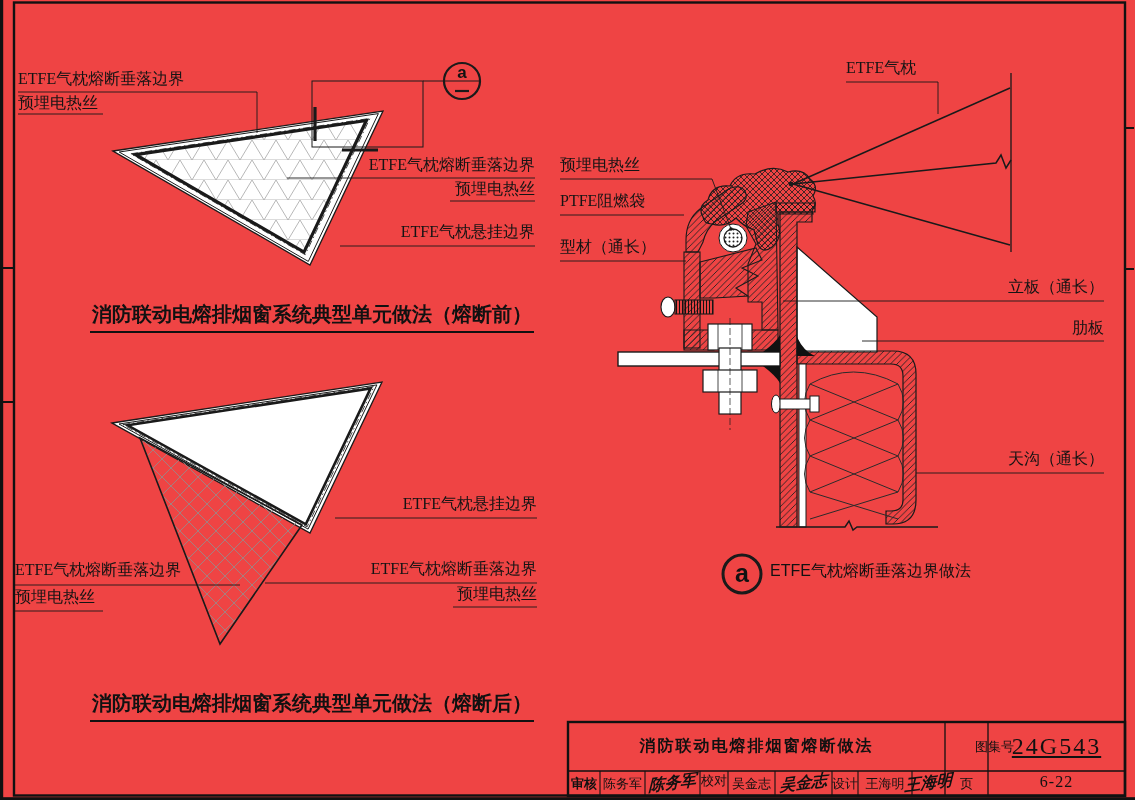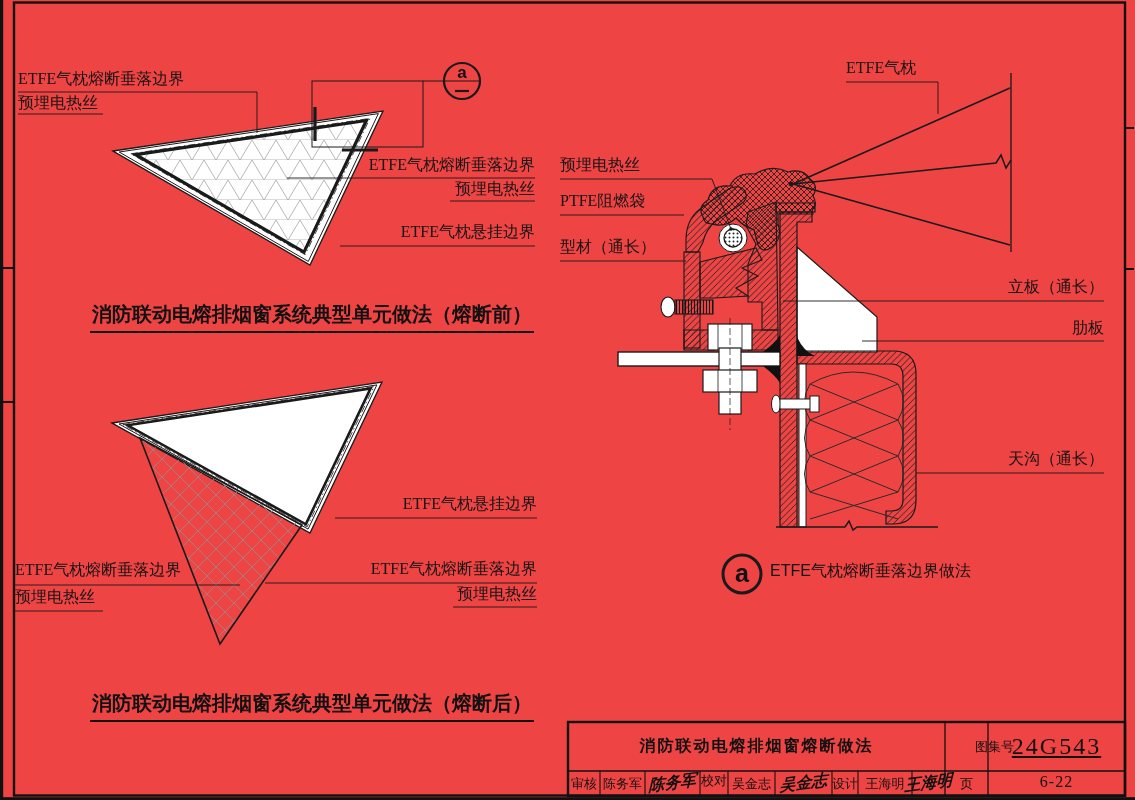--- a/index.html
+++ b/index.html
@@ -211,21 +211,21 @@
 <div class="lbl r" style="left:954px;top:451px;width:150px;">天沟（通长）</div>
 <div class="calloutletter" style="left:730px;top:559px;width:24px;font-size:25px;">a</div>
 <div class="detcap" style="left:770px;top:561px;">ETFE气枕熔断垂落边界做法</div>
 
 <div class="tbcell tbtitle" style="left:572px;top:724px;width:369px;height:45px;">消防联动电熔排烟窗熔断做法</div>
 <div class="tbcell" style="left:945px;top:722px;width:43px;height:49px;font-size:13px;padding-left:28px;">图集号</div>
 <div class="tbcell" style="left:988px;top:722px;width:137px;height:49px;font-size:24px;letter-spacing:2px;text-decoration:underline;">24G543</div>
 <div class="tbcell" style="left:945px;top:771px;width:43px;height:25px;font-size:13px;">页</div>
 <div class="tbcell" style="left:988px;top:771px;width:137px;height:21px;font-size:16px;letter-spacing:1px;">6-22</div>
 
-<div class="tbcell" style="left:568px;top:771px;width:32px;height:25px;font-size:13px;">审核</div>
+<div class="tbcell" style="left:568px;top:771px;width:32px;height:25px;font-size:13px;font-weight:bold;">审核</div>
 <div class="tbcell" style="left:600px;top:771px;width:45px;height:25px;font-size:13px;">陈务军</div>
 <div class="tbcell sig" style="left:645px;top:771px;width:55px;height:25px;">陈务军</div>
 <div class="tbcell" style="left:700px;top:771px;width:28px;height:19px;font-size:13px;">校对</div>
 <div class="tbcell" style="left:728px;top:771px;width:47px;height:25px;font-size:13px;">吴金志</div>
 <div class="tbcell sig" style="left:775px;top:771px;width:57px;height:25px;">吴金志</div>
 <div class="tbcell" style="left:832px;top:771px;width:26px;height:25px;font-size:13px;">设计</div>
 <div class="tbcell" style="left:858px;top:771px;width:54px;height:25px;font-size:13px;">王海明</div>
 <div class="tbcell sig" style="left:912px;top:771px;width:33px;height:25px;">王海明</div>
 
 </div>

